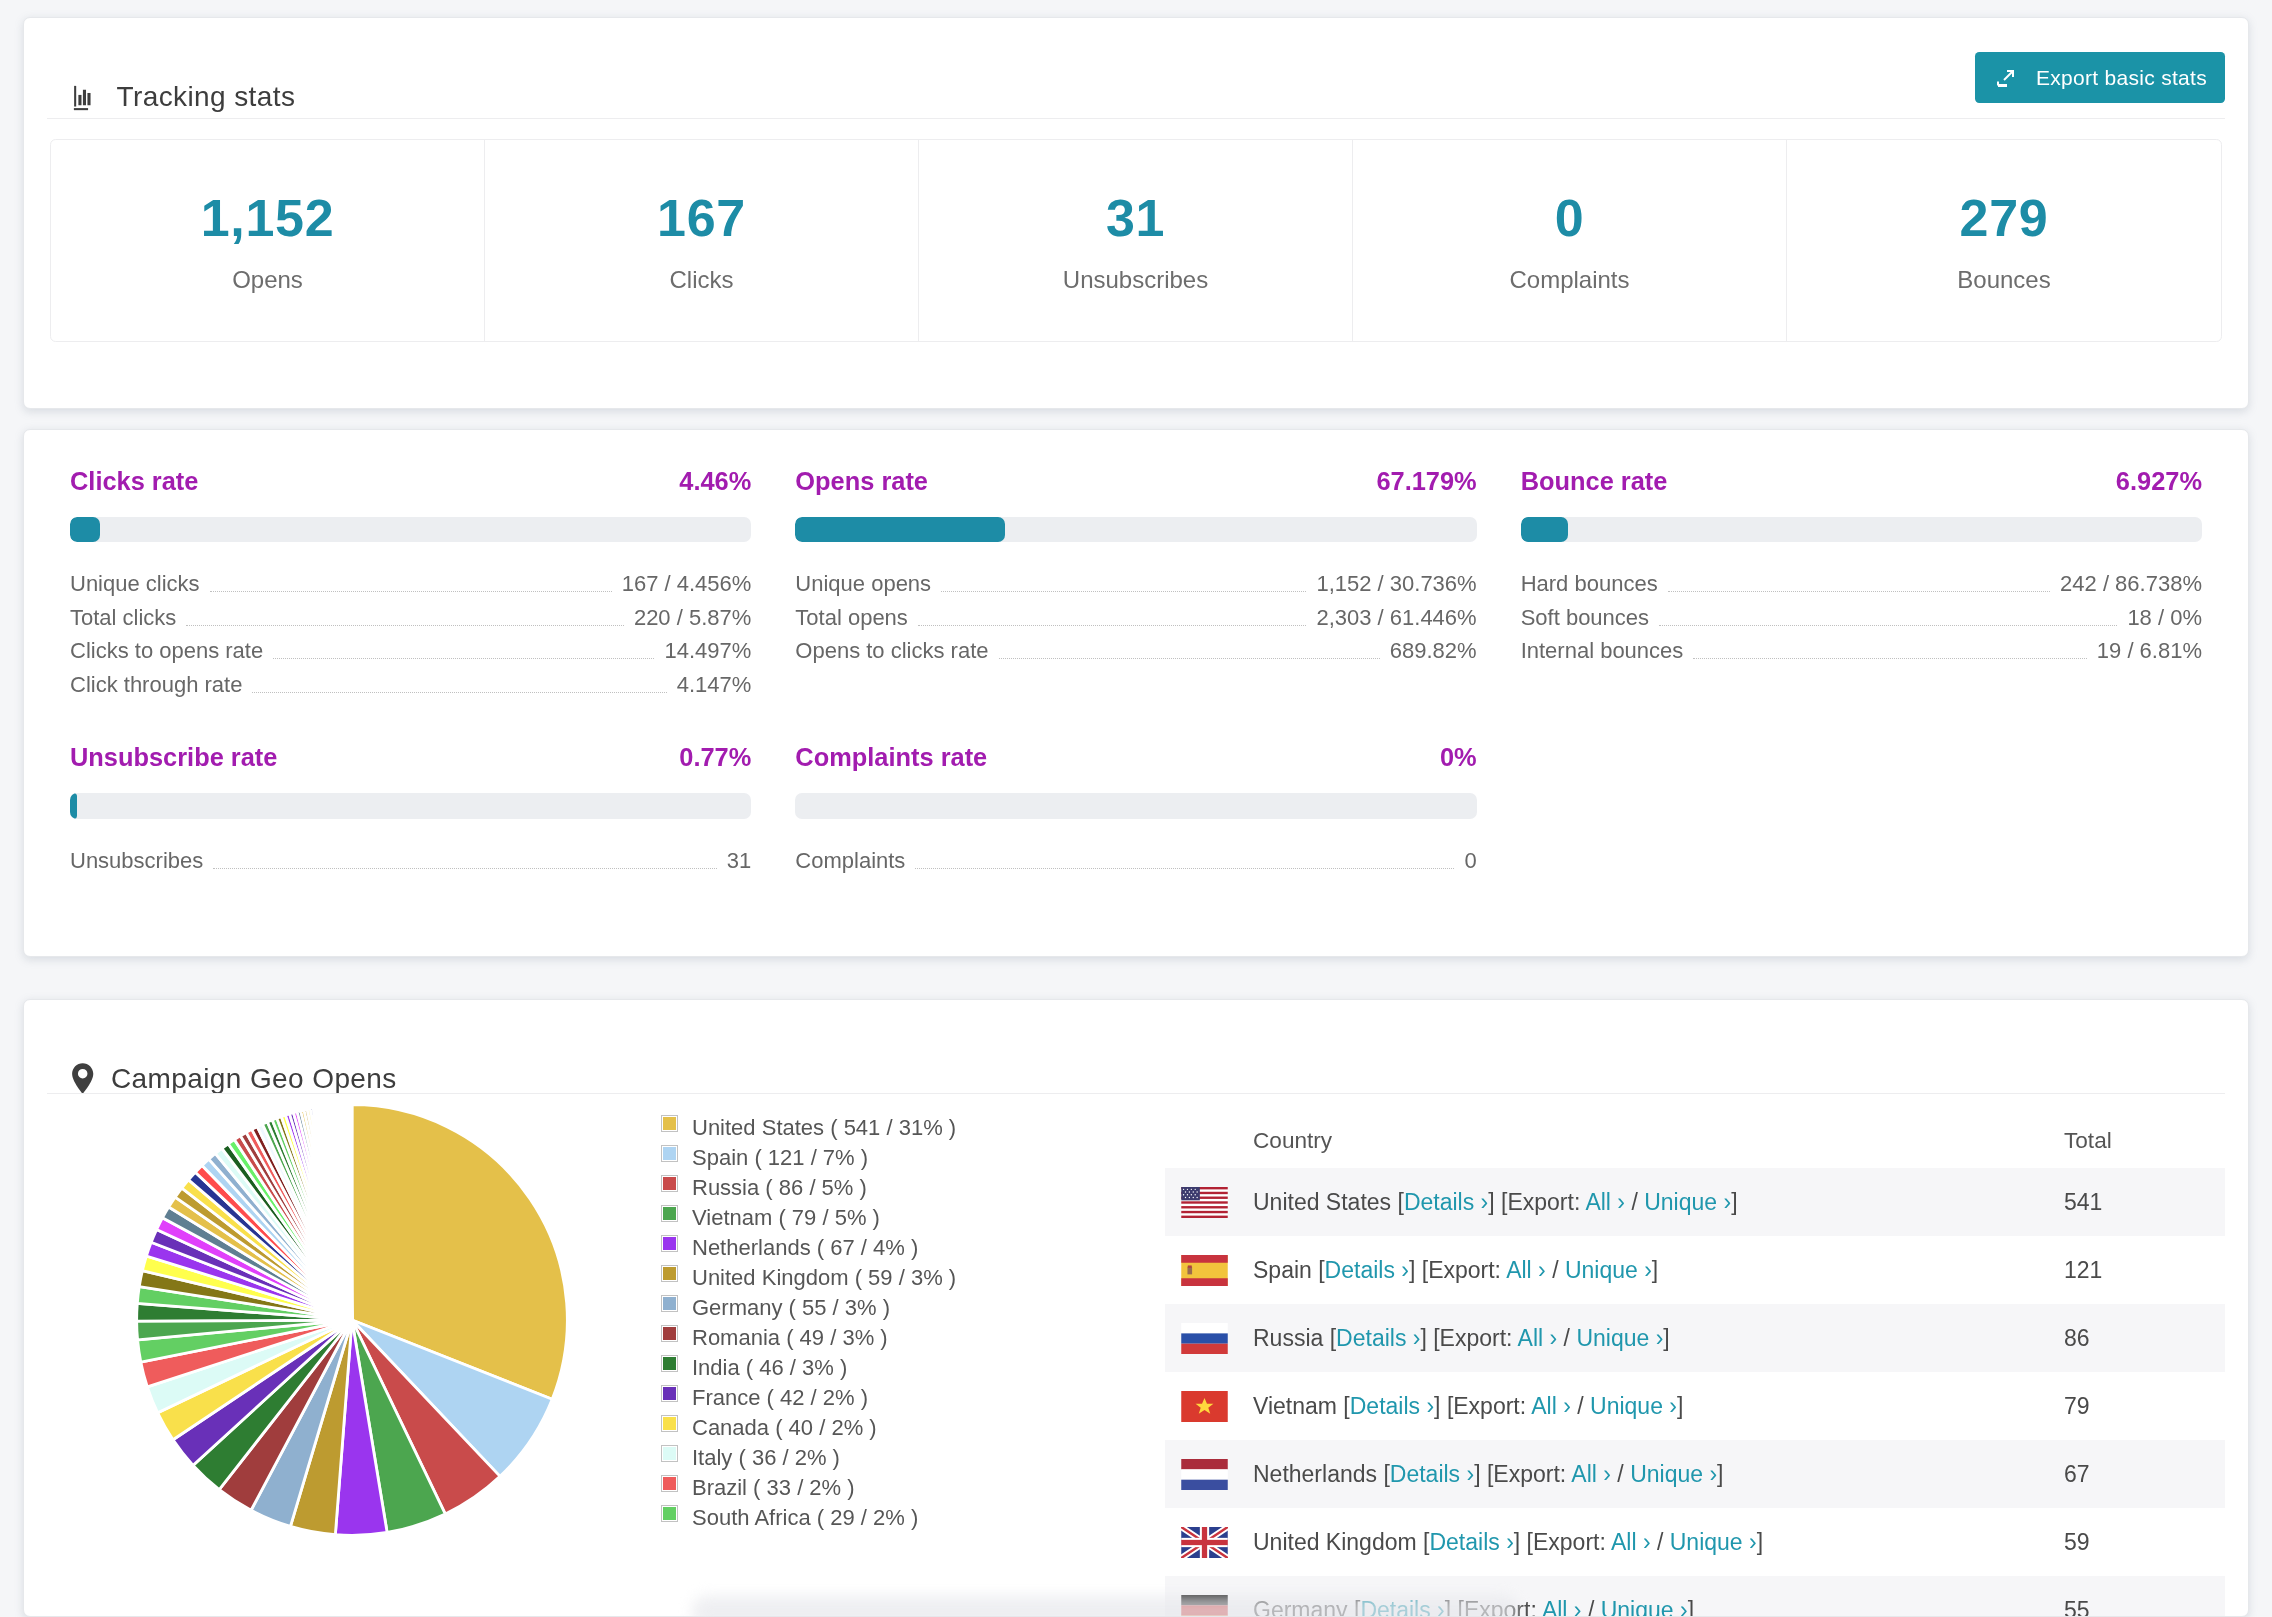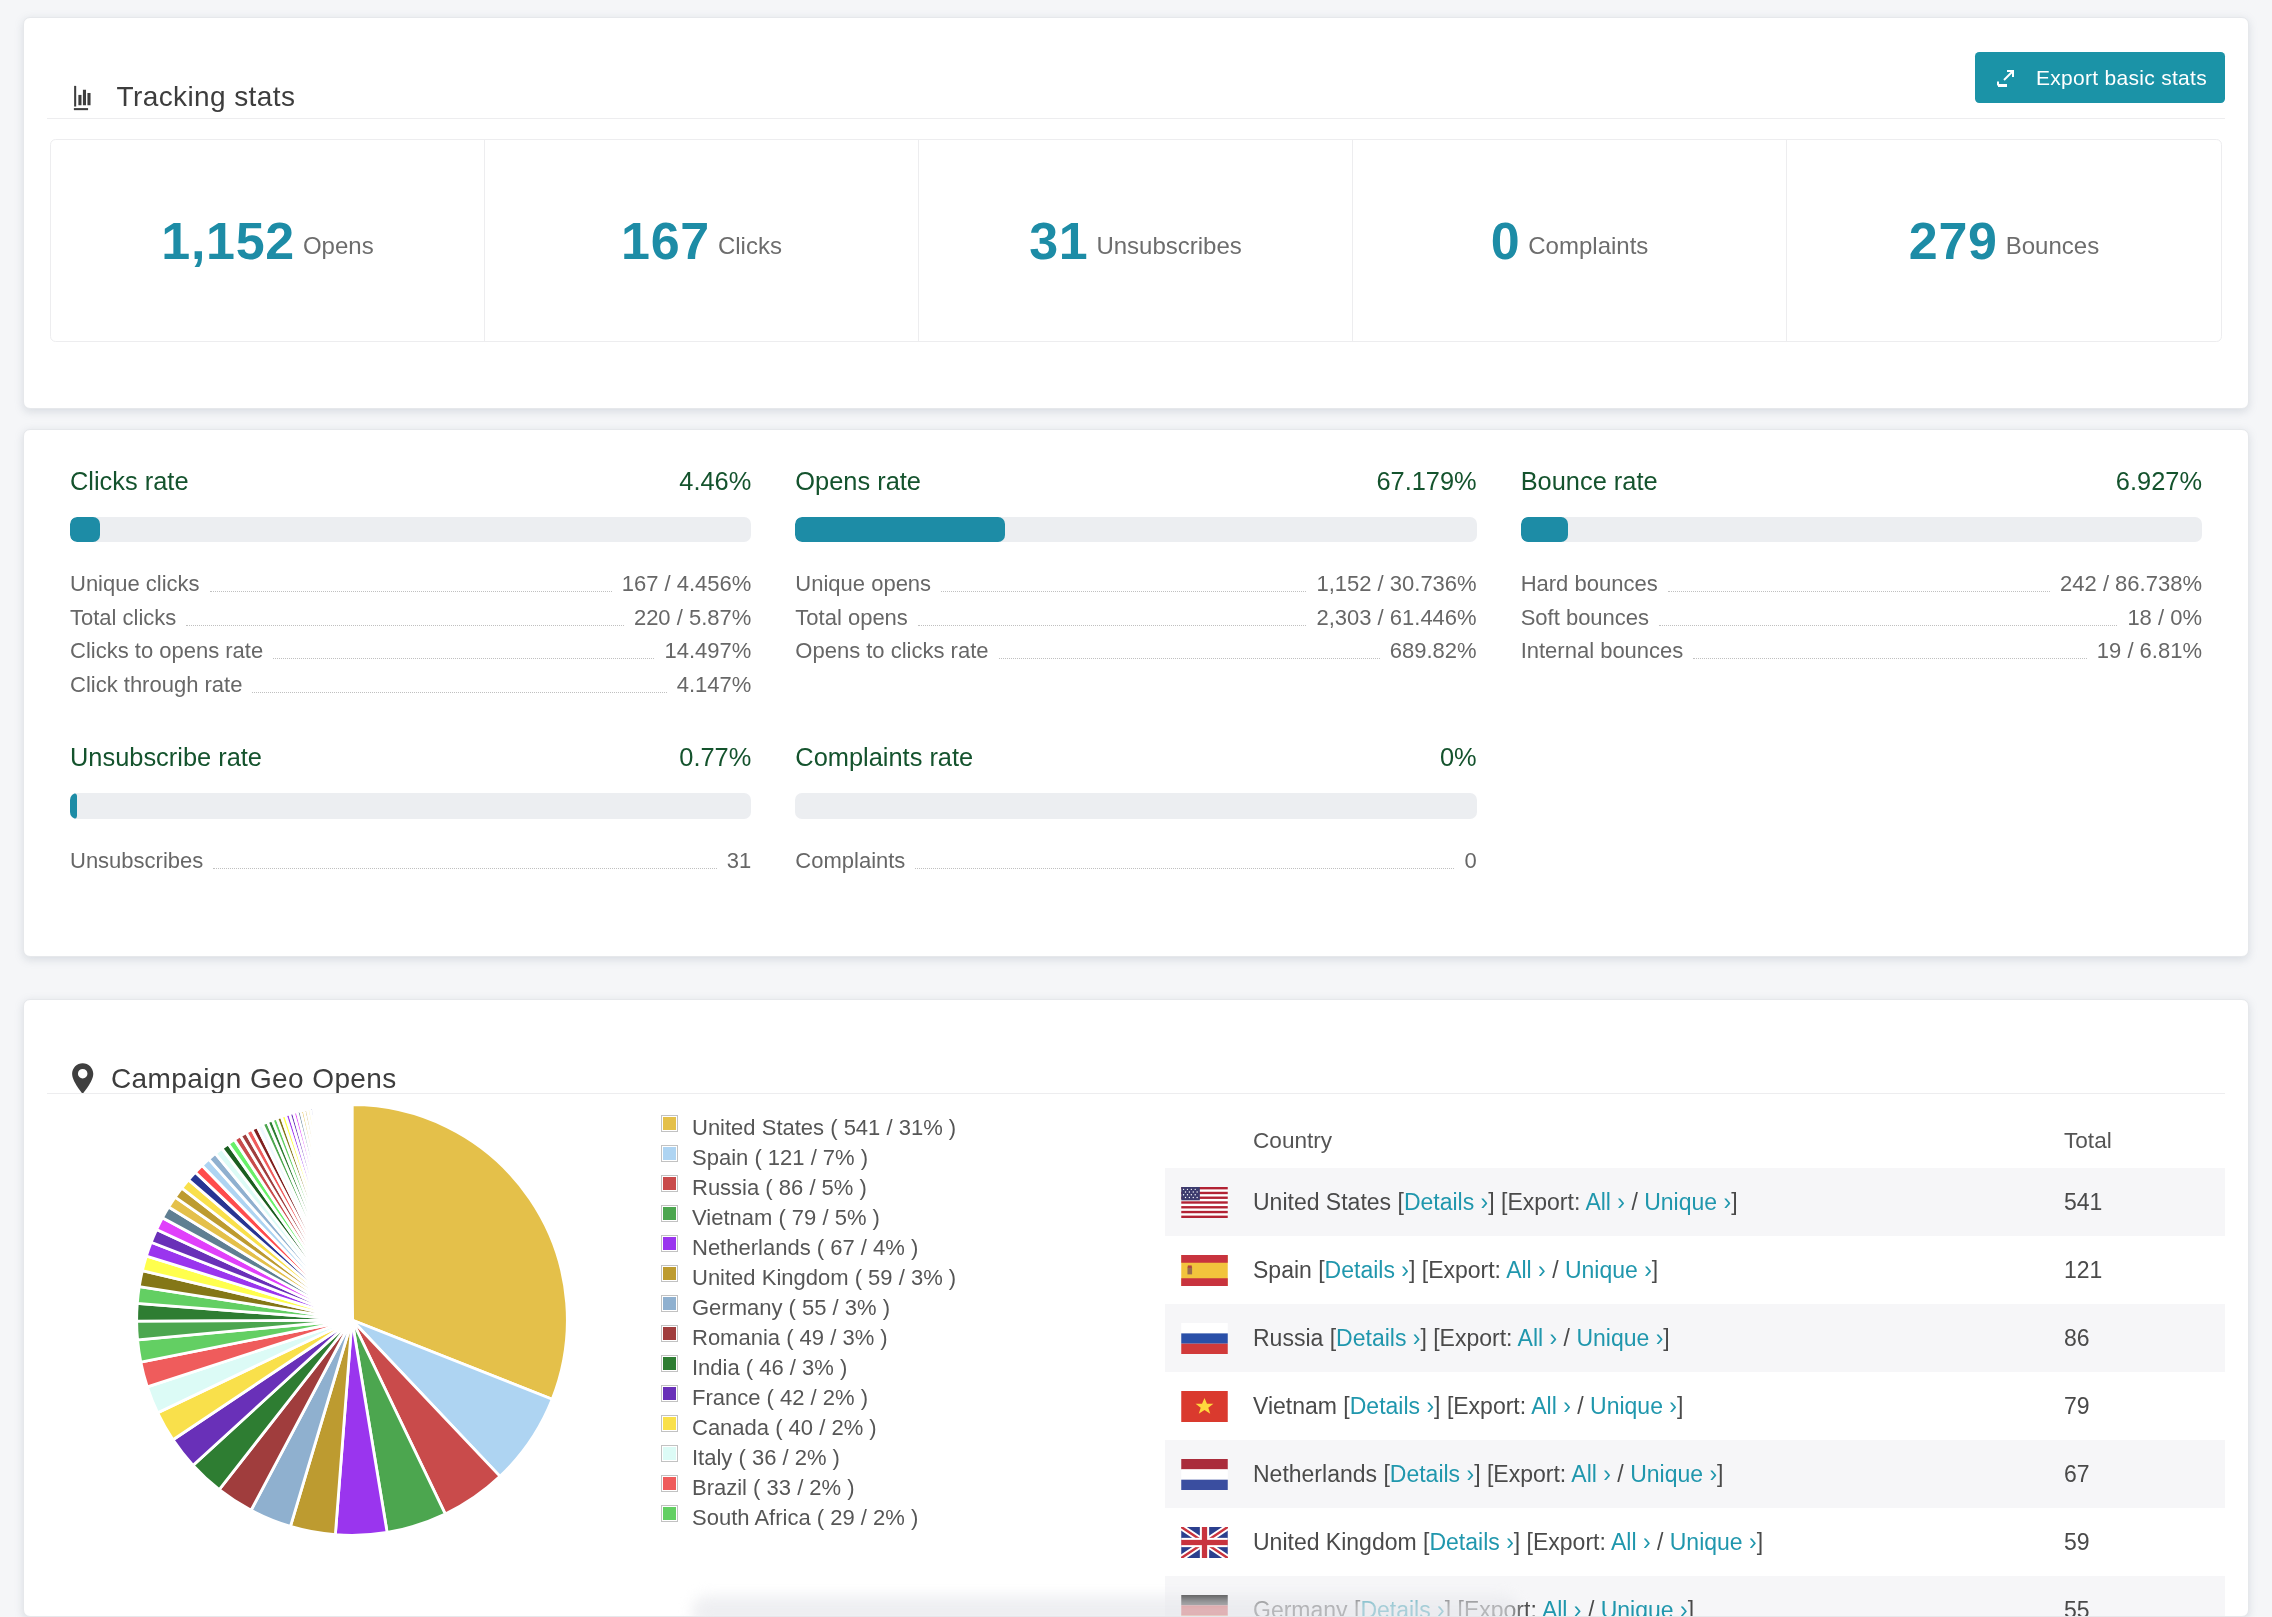--- a/index.html
+++ b/index.html
@@ -22,32 +22,32 @@
   .section-title { font-size:28px; font-weight:500; color:#3d3d3d; letter-spacing:0.4px; }
   .head-icon { margin-right:15.5px; display:flex; align-items:center; }
   #tracking-divider { top:100px; }
   .export-btn { position:absolute; top:34px; right:22.6px; height:51px;
                 display:flex; align-items:center; gap:18px; padding:0 18.4px;
                 background:#1b93a7; color:#fff; font-size:21px; border:none;
                 border-radius:4.2px; cursor:pointer; font-family:inherit; letter-spacing:0.3px; }
   .stats-panel { position:absolute; left:26px; right:26px; top:121px; height:203px;
                  border:1.4px solid #ededef; border-radius:5.6px;
                  display:grid; grid-template-columns:repeat(5,1fr); }
-  .stat-cell { border-right:1.4px solid #ededef; display:flex; flex-direction:row;
+  .stat-cell { border-right:1.4px solid #ededef; display:flex; flex-direction:column;
                align-items:center; justify-content:center;gap:8px; }
   .stat-cell:last-child { border-right:none; }
   .stat-value { font-size:52px; font-weight:700; color:#1d8ca6; letter-spacing:0.7px; }
   .stat-label { font-size:24px; color:#6d6d6d; margin-top:10px; }
 
   
   .rates-grid { position:absolute; left:46px; right:46px; top:37px;
                 display:grid; grid-template-columns:repeat(3,1fr);
                 column-gap:44px; row-gap:45px; }
   .rate-head { display:flex; justify-content:space-between; align-items:baseline; }
-  .rate-title,.rate-value { font-size:25.4px; font-weight:400; color:#14532d; }
+  .rate-title,.rate-value { font-size:25.4px; font-weight:700; color:#a21caf; }
   .bar-track { height:25.4px; background:#eceef1; border-radius:7px; margin-top:21px;
                position:relative; overflow:hidden; }
   .bar-fill { position:absolute; left:0; top:0; height:100%; background:#1d8ca6; border-radius:7px; }
   .stat-rows { margin-top:28px; }
   .stat-row { display:flex; align-items:flex-end; margin-top:6px;
               font-size:22px; color:#676767; line-height:1.25; }
   .stat-row:first-child { margin-top:0; }
   .leader { flex:1; border-bottom:1.4px dotted #c0c0c0; margin:0 10px 5.6px 10px; }
 
   

